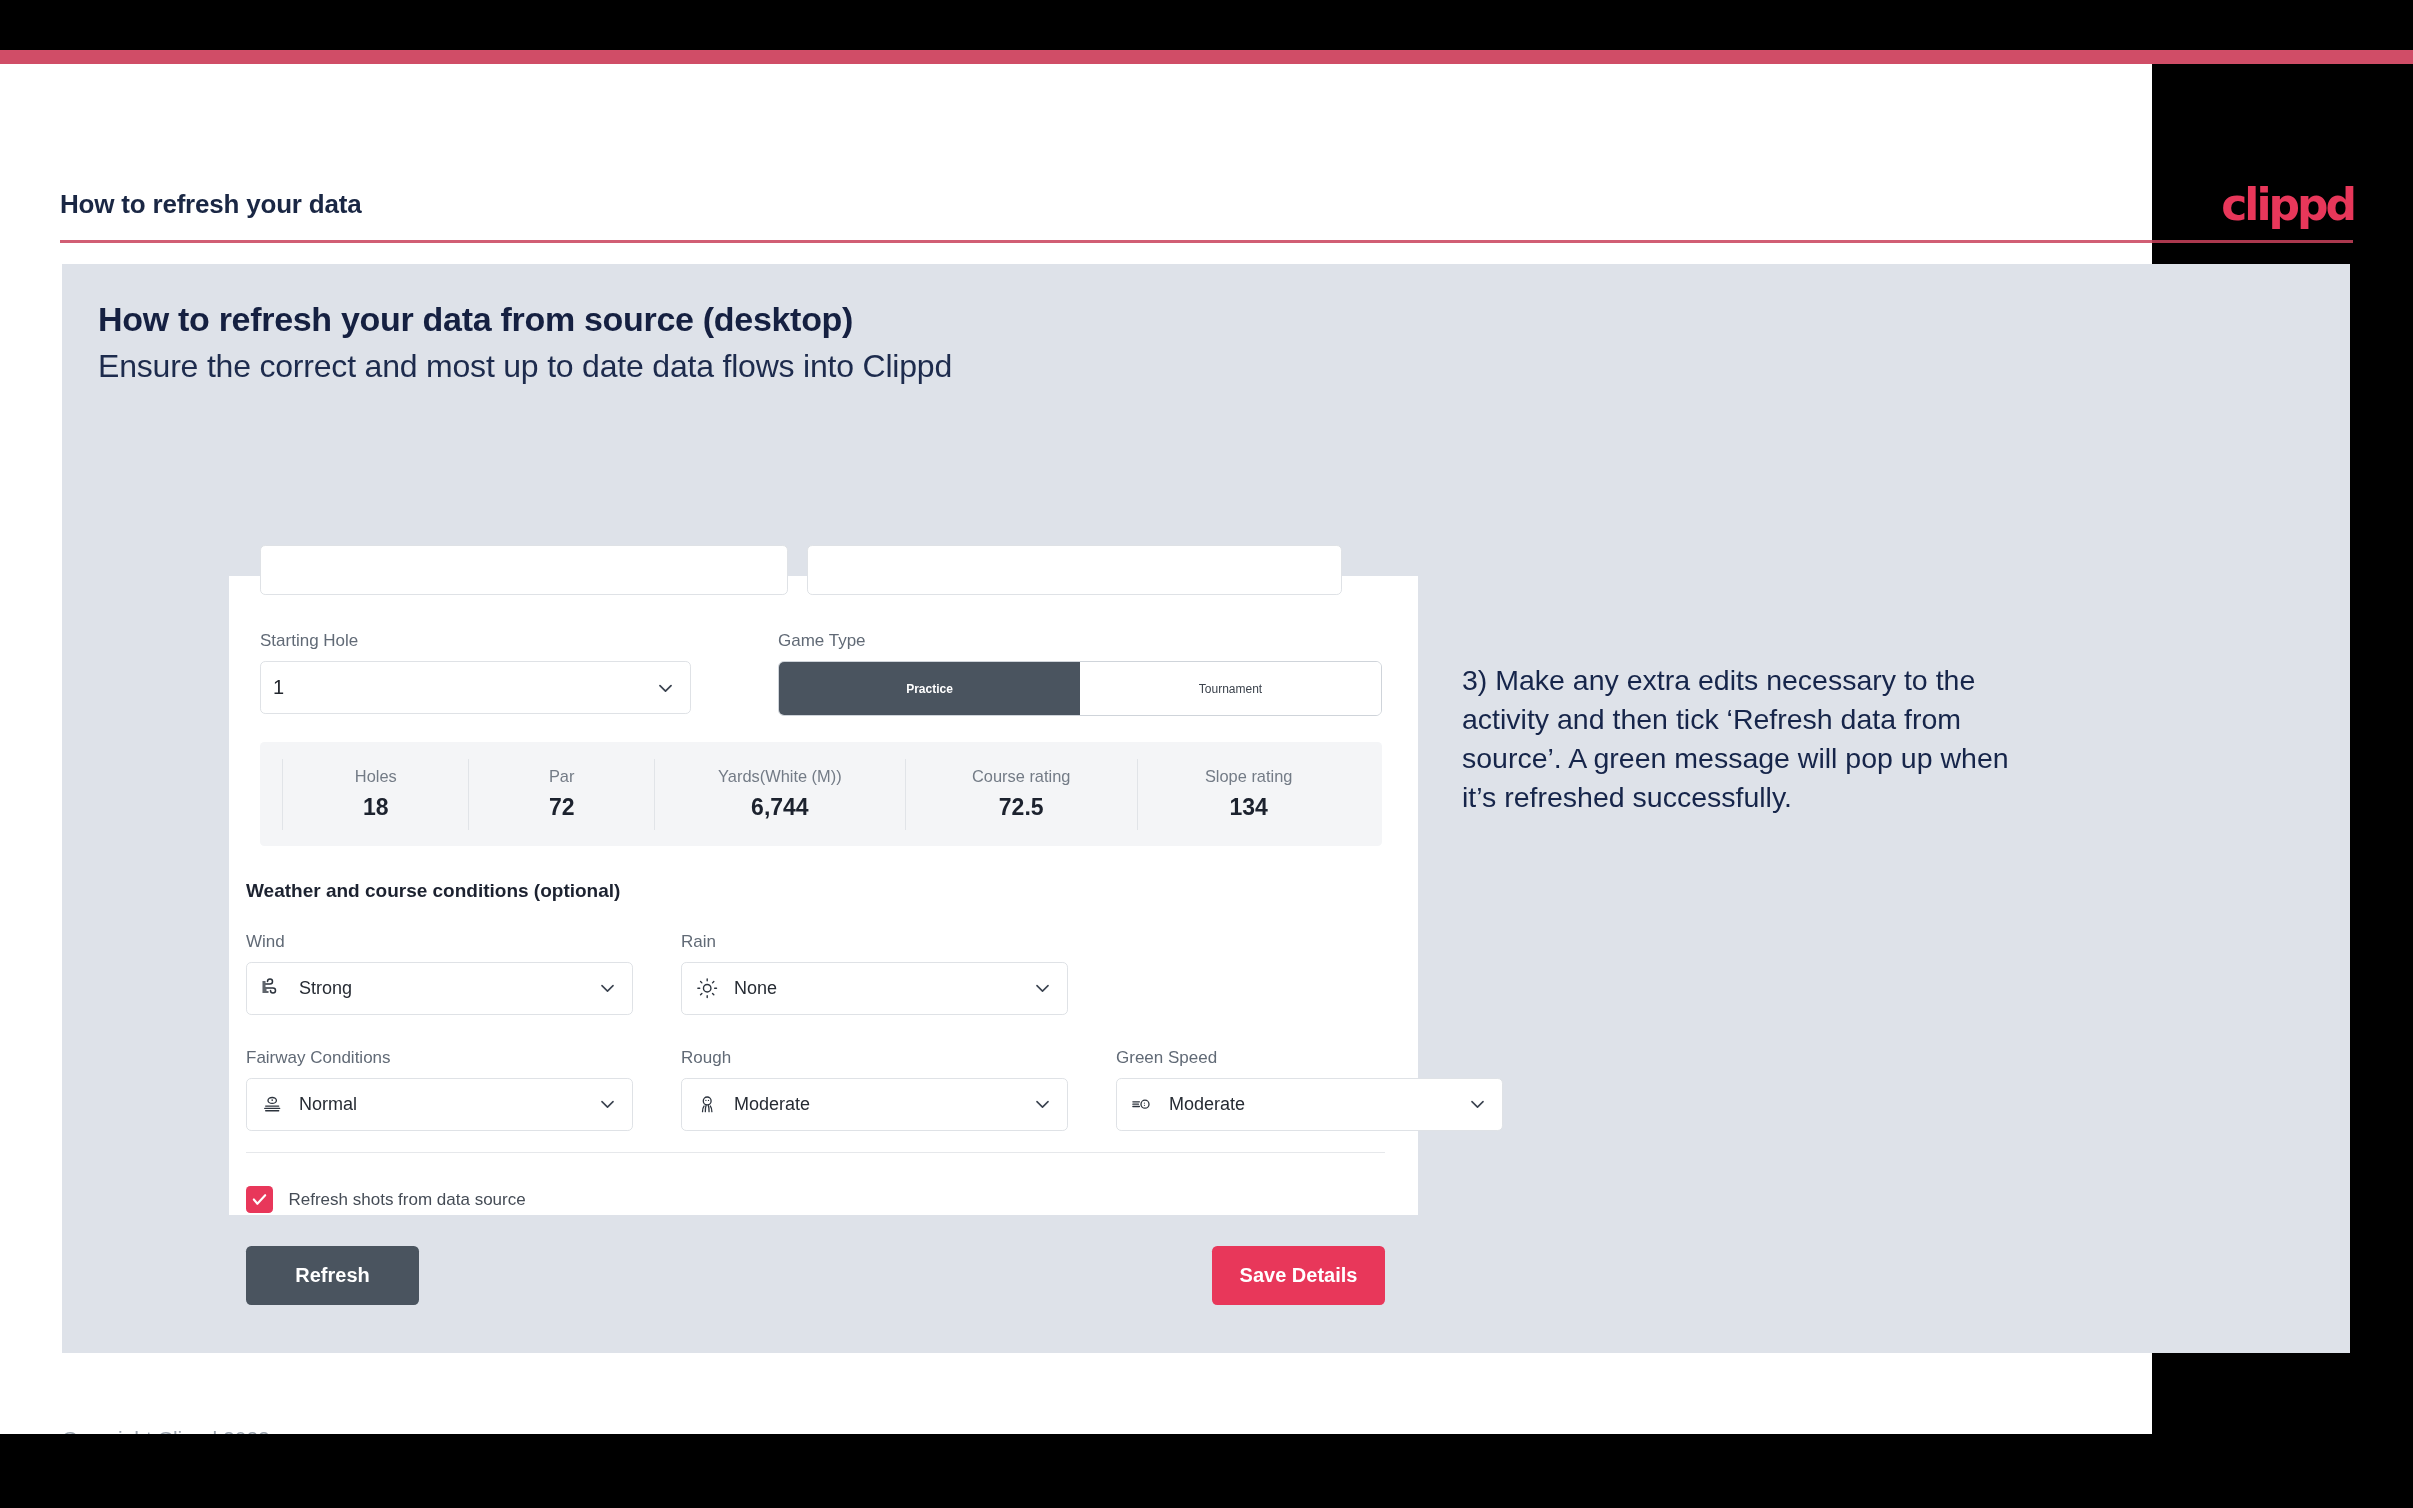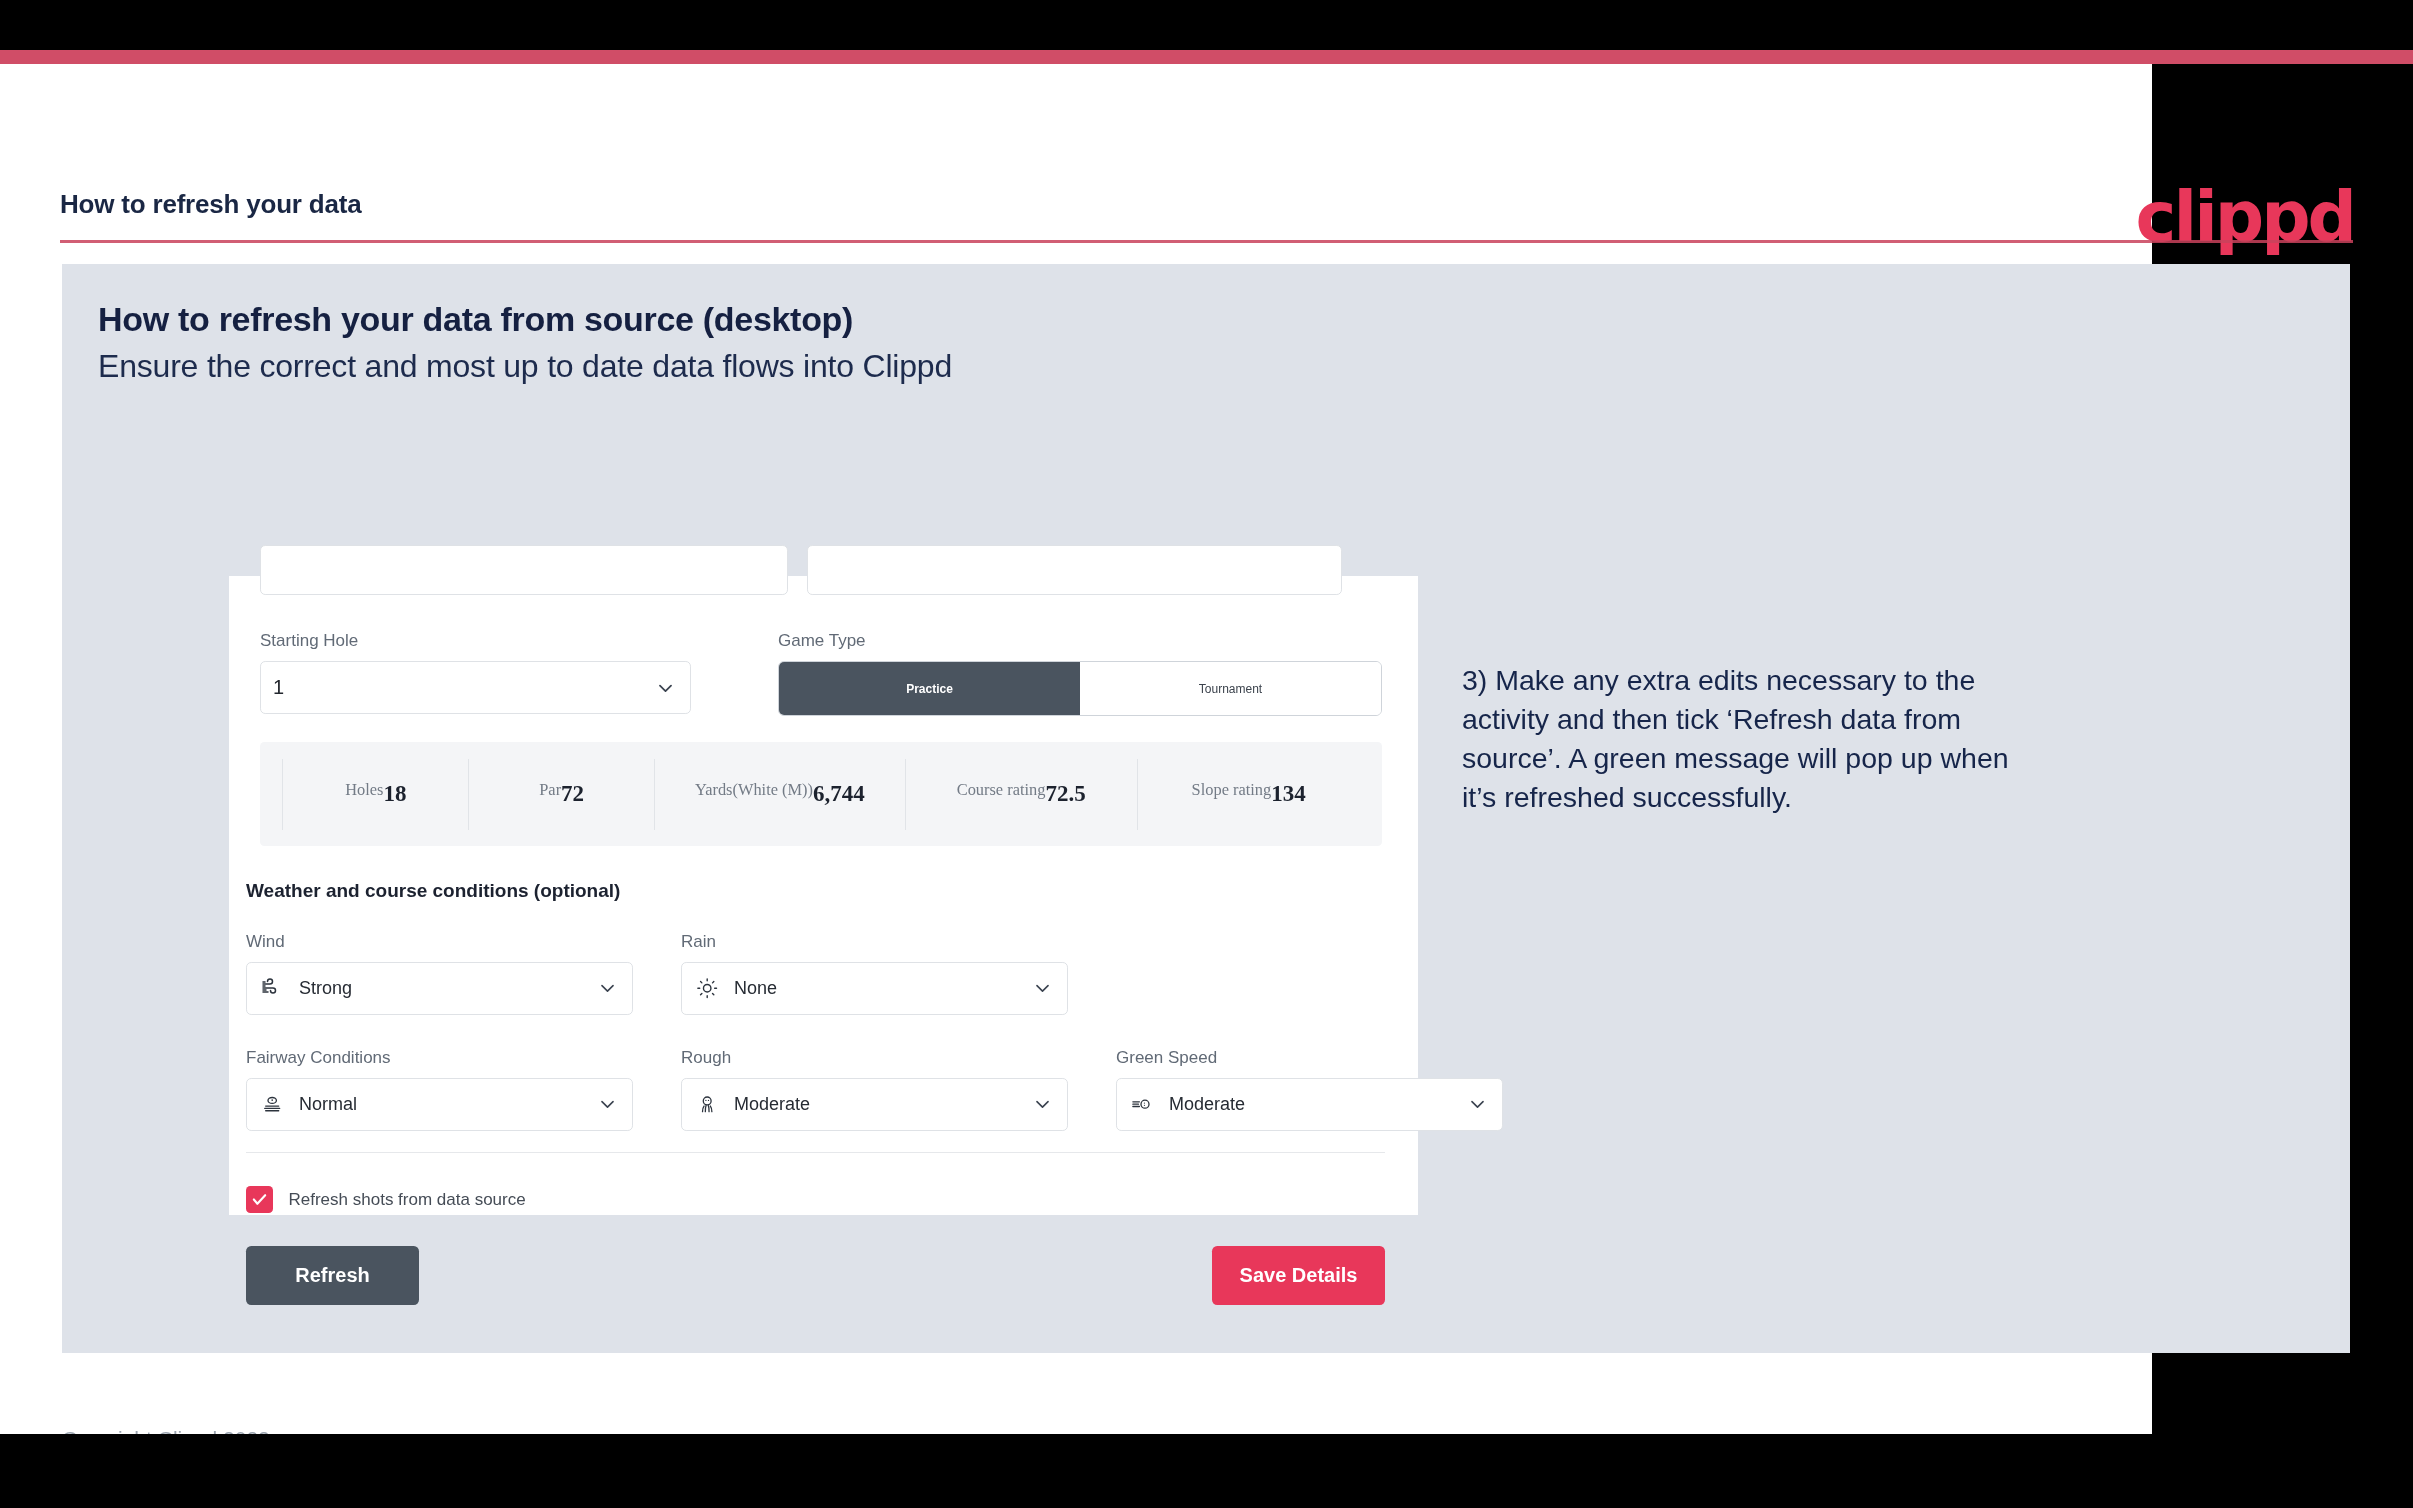--- a/index.html
+++ b/index.html
@@ -56,21 +56,21 @@
     position: absolute;
     left: 60px; top: 125px;
     font-size: 26px;
     font-weight: 700;
     color: #1a2744;
     letter-spacing: -0.2px;
   }
   .brand-logo {
     position: absolute;
     right: 59px; top: 119px;
-    font-size: 69px;
+    font-size: 44px;
     font-weight: 700;
     color: #e8375a;
     letter-spacing: -3px;
     font-family: "DejaVu Sans", sans-serif;
     line-height: 1;
   }
   .header-rule {
     position: absolute;
     left: 60px; top: 176px;
     width: 2293px; height: 2.6px;
@@ -238,24 +238,23 @@
   }
   .course-loc {
     font-size: 18px;
     color: #757d88;
   }
   .stat-cells { display: flex; flex: 1; height: 71px; }
   .stat-cell {
     flex: 1;
     border-left: 0.9px solid #e1e4e8;
     display: flex;
-    flex-direction: row;
+    flex-direction: column;
     align-items: center;
     justify-content: center;
-    font-family: Liberation Serif, serif;
   }
   .stat-cell .stat-label {
     font-size: 16.4px;
     color: #737b86;
     margin-bottom: 7.8px;
     white-space: nowrap;
   }
   .stat-cell .stat-value {
     font-size: 23px;
     font-weight: 700;

